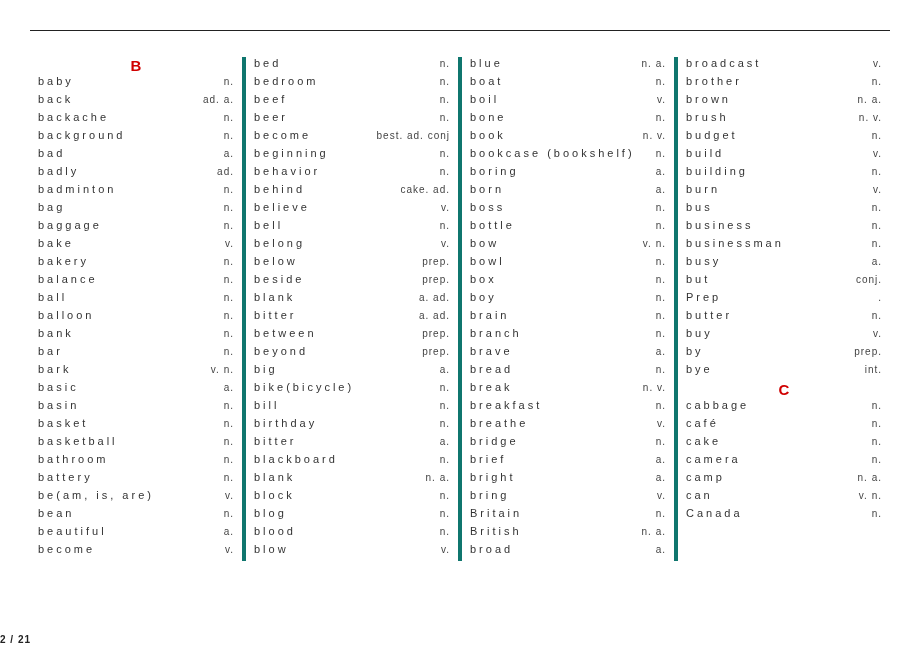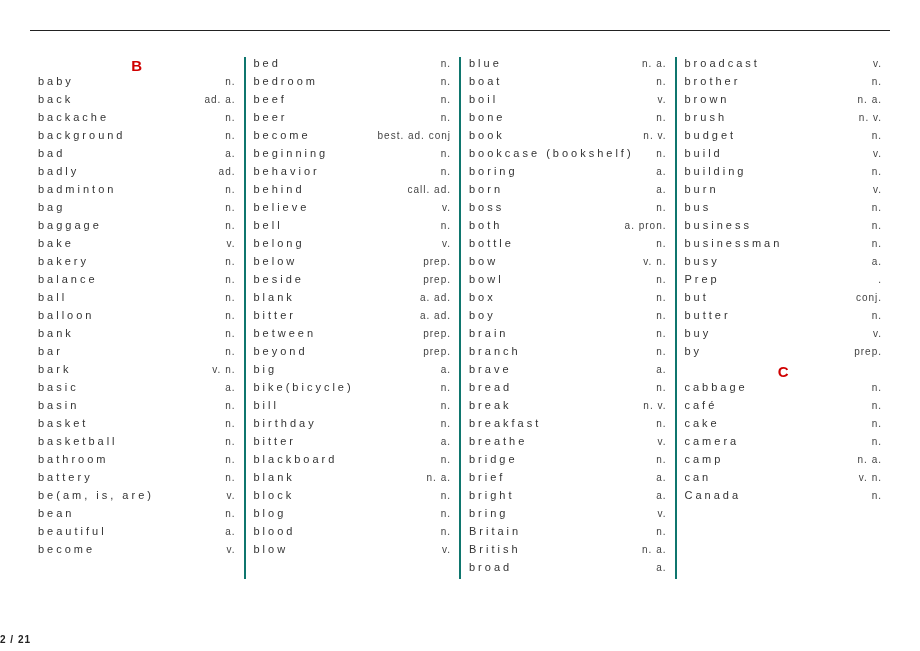--- a/index.html
+++ b/index.html
@@ -1,20 +1,20 @@
 <!DOCTYPE html>
 <html><head>
 <meta charset="utf-8">
 <style>
   html,body{margin:0;padding:0;background:#fff;font-family:"Segoe UI",Arial,sans-serif;color:#333}
   .page{width:920px;height:651px;position:relative;box-sizing:border-box;padding:30px 30px 8px}
   .rule{border-top:1px solid #222;margin-bottom:26px}
   .cols{display:flex;gap:0}
   .col{flex:1;min-width:0;box-sizing:border-box;padding:0 8px}
-  .col+.col{border-left:2px solid #0f766e}
+  .col+.col{border-left:4px solid #0f766e}
   .row{display:flex;justify-content:space-between;align-items:baseline;height:18px;font-size:11px;letter-spacing:3px;white-space:nowrap}
   .row .w{overflow:hidden;text-overflow:clip}
   .row .p{letter-spacing:1px;font-size:10px;color:#444;padding-left:4px}
   .hdr{color:#d00000;font-weight:700;font-size:15px;text-align:center;height:18px}
   .foot{position:absolute;bottom:6px;left:0;right:0;text-align:left;font-size:10px;font-weight:700;letter-spacing:1px;color:#222}
 </style>
 </head>
 <body>
 
 <div class="page">
@@ -155,21 +155,21 @@
         <div class="row">
           <span class="w">beginning</span>
           <span class="p">n.</span>
         </div>
         <div class="row">
           <span class="w">behavior</span>
           <span class="p">n.</span>
         </div>
         <div class="row">
           <span class="w">behind</span>
-          <span class="p">call. ad.</span>
+          <span class="p">cake. ad.</span>
         </div>
         <div class="row">
           <span class="w">believe</span>
           <span class="p">v.</span>
         </div>
         <div class="row">
           <span class="w">bell</span>
           <span class="p">n.</span>
         </div>
         <div class="row">
@@ -276,24 +276,20 @@
         </div>
         <div class="row">
           <span class="w">born</span>
           <span class="p">a.</span>
         </div>
         <div class="row">
           <span class="w">boss</span>
           <span class="p">n.</span>
         </div>
         <div class="row">
-          <span class="w">both</span>
-          <span class="p">a. pron.</span>
-        </div>
-        <div class="row">
           <span class="w">bottle</span>
           <span class="p">n.</span>
         </div>
         <div class="row">
           <span class="w">bow</span>
           <span class="p">v. n.</span>
         </div>
         <div class="row">
           <span class="w">bowl</span>
           <span class="p">n.</span>
@@ -406,38 +402,42 @@
         </div>
         <div class="row">
           <span class="w">businessman</span>
           <span class="p">n.</span>
         </div>
         <div class="row">
           <span class="w">busy</span>
           <span class="p">a.</span>
         </div>
         <div class="row">
+          <span class="w">but</span>
+          <span class="p">conj.</span>
+        </div>
+        <div class="row">
           <span class="w">Prep</span>
           <span class="p">.</span>
         </div>
         <div class="row">
-          <span class="w">but</span>
-          <span class="p">conj.</span>
-        </div>
-        <div class="row">
           <span class="w">butter</span>
           <span class="p">n.</span>
         </div>
         <div class="row">
           <span class="w">buy</span>
           <span class="p">v.</span>
         </div>
         <div class="row">
           <span class="w">by</span>
           <span class="p">prep.</span>
+        </div>
+        <div class="row">
+          <span class="w">bye</span>
+          <span class="p">int.</span>
         </div>
         <div class="hdr">C</div>
         <div class="row">
           <span class="w">cabbage</span>
           <span class="p">n.</span>
         </div>
         <div class="row">
           <span class="w">café</span>
           <span class="p">n.</span>
         </div>

